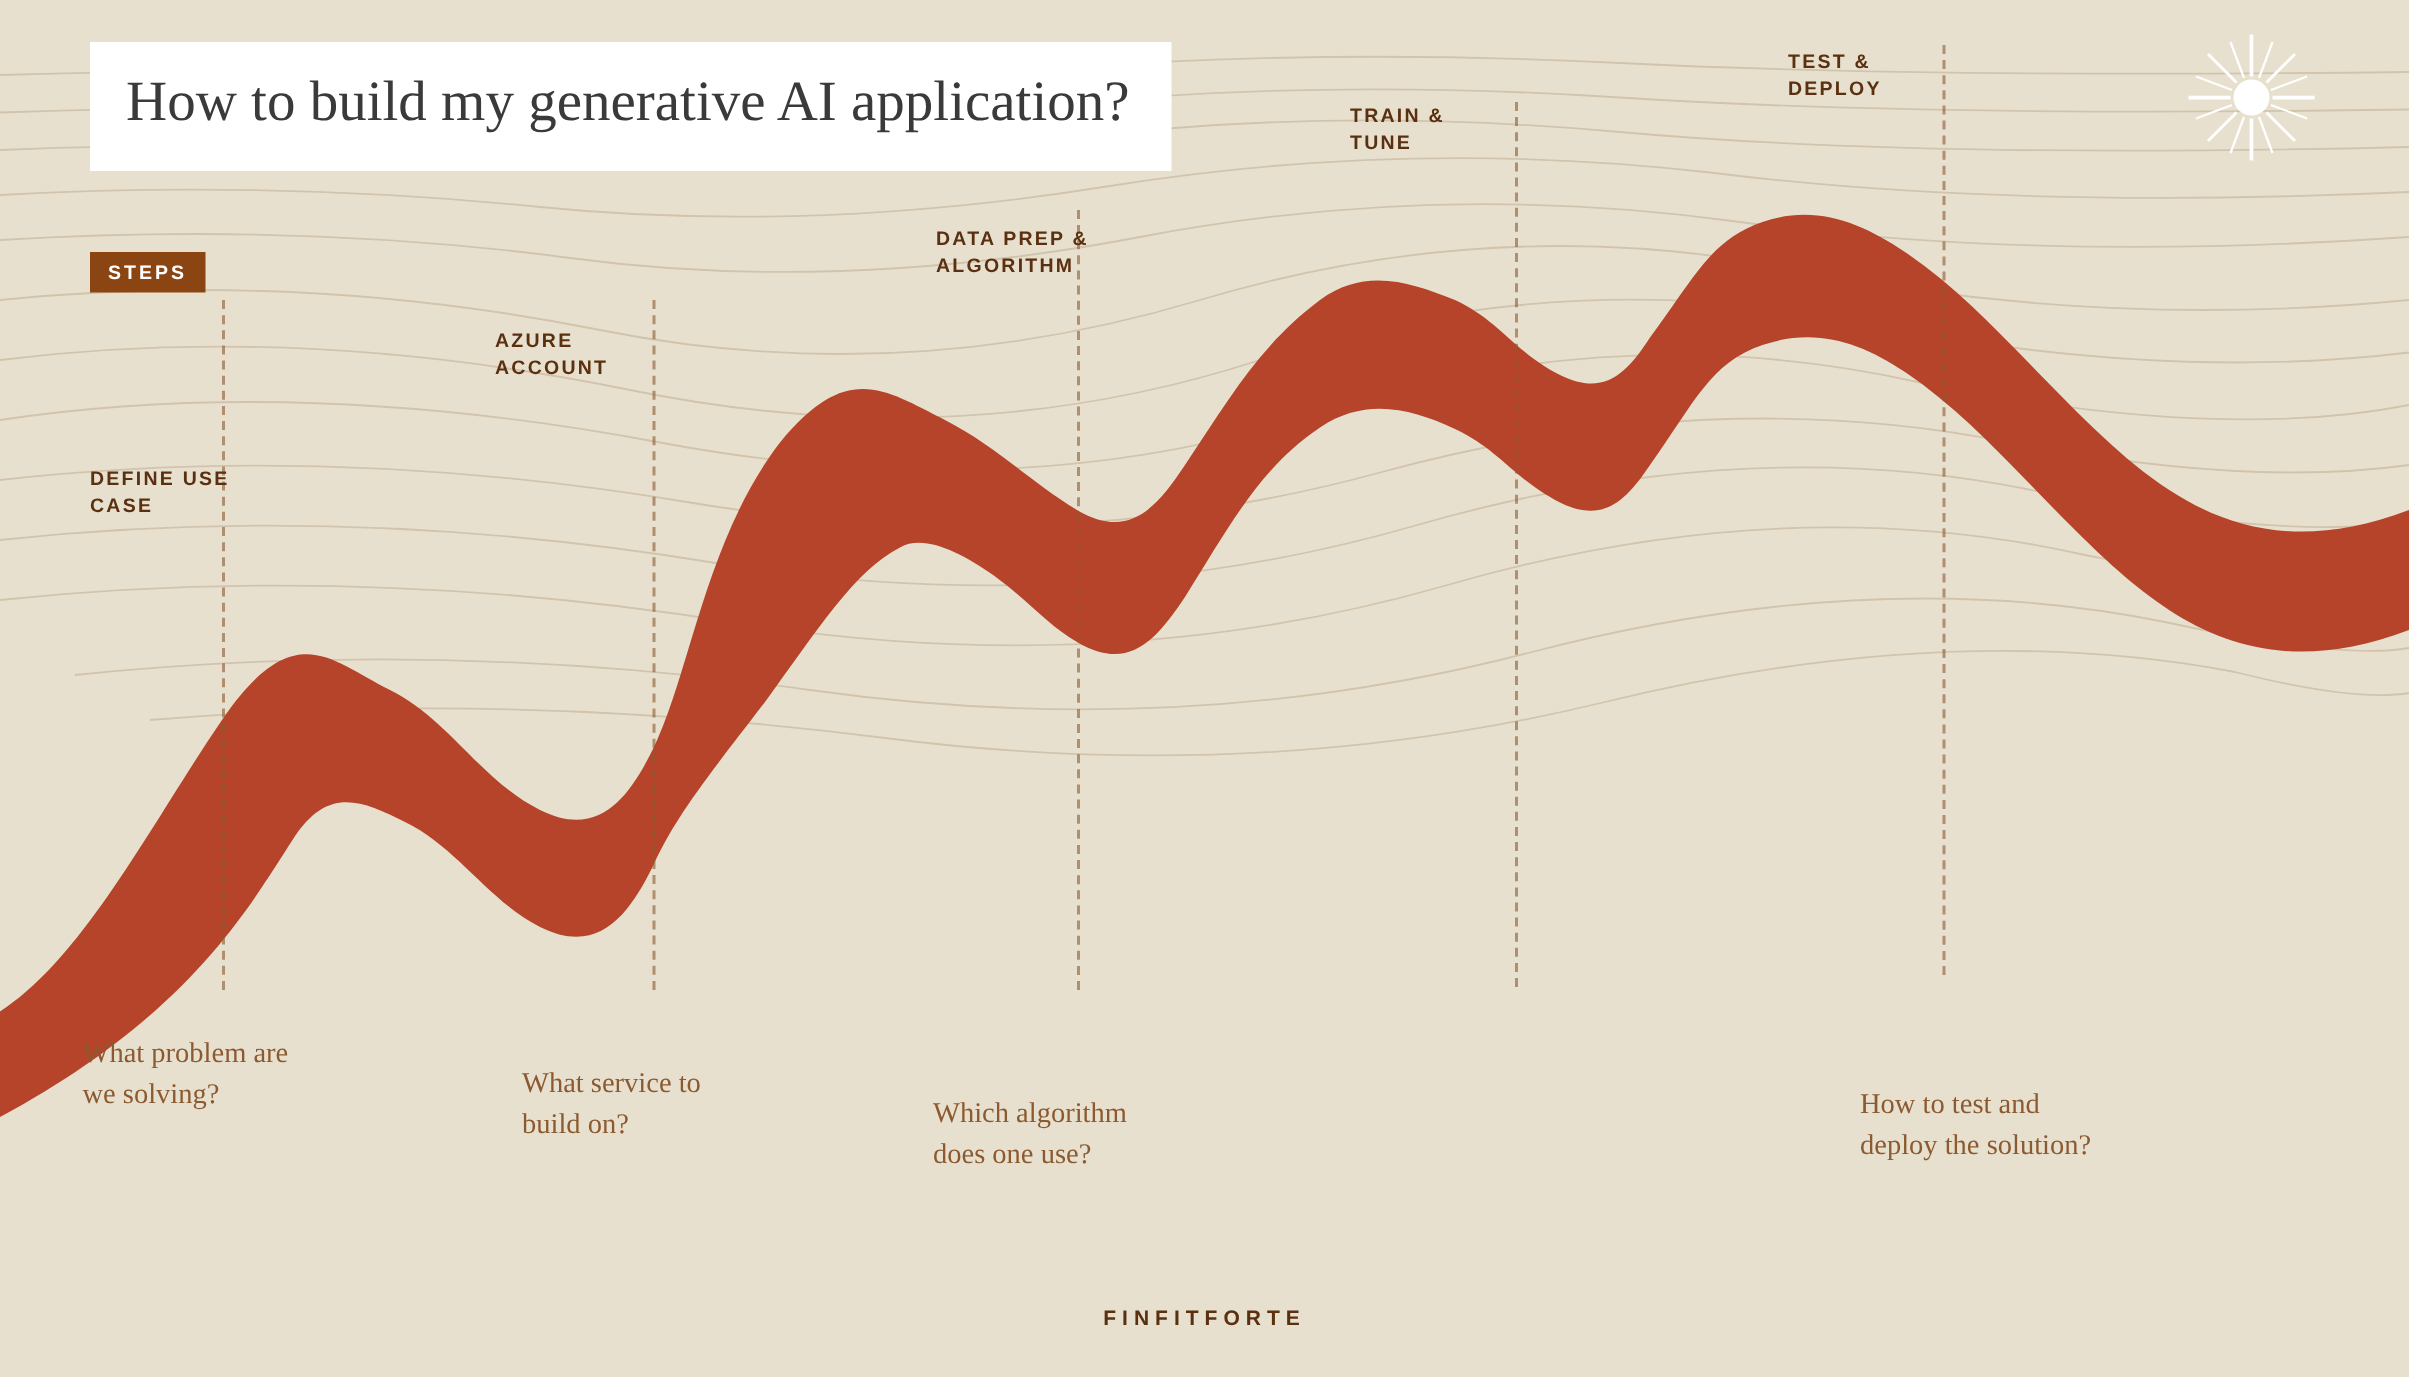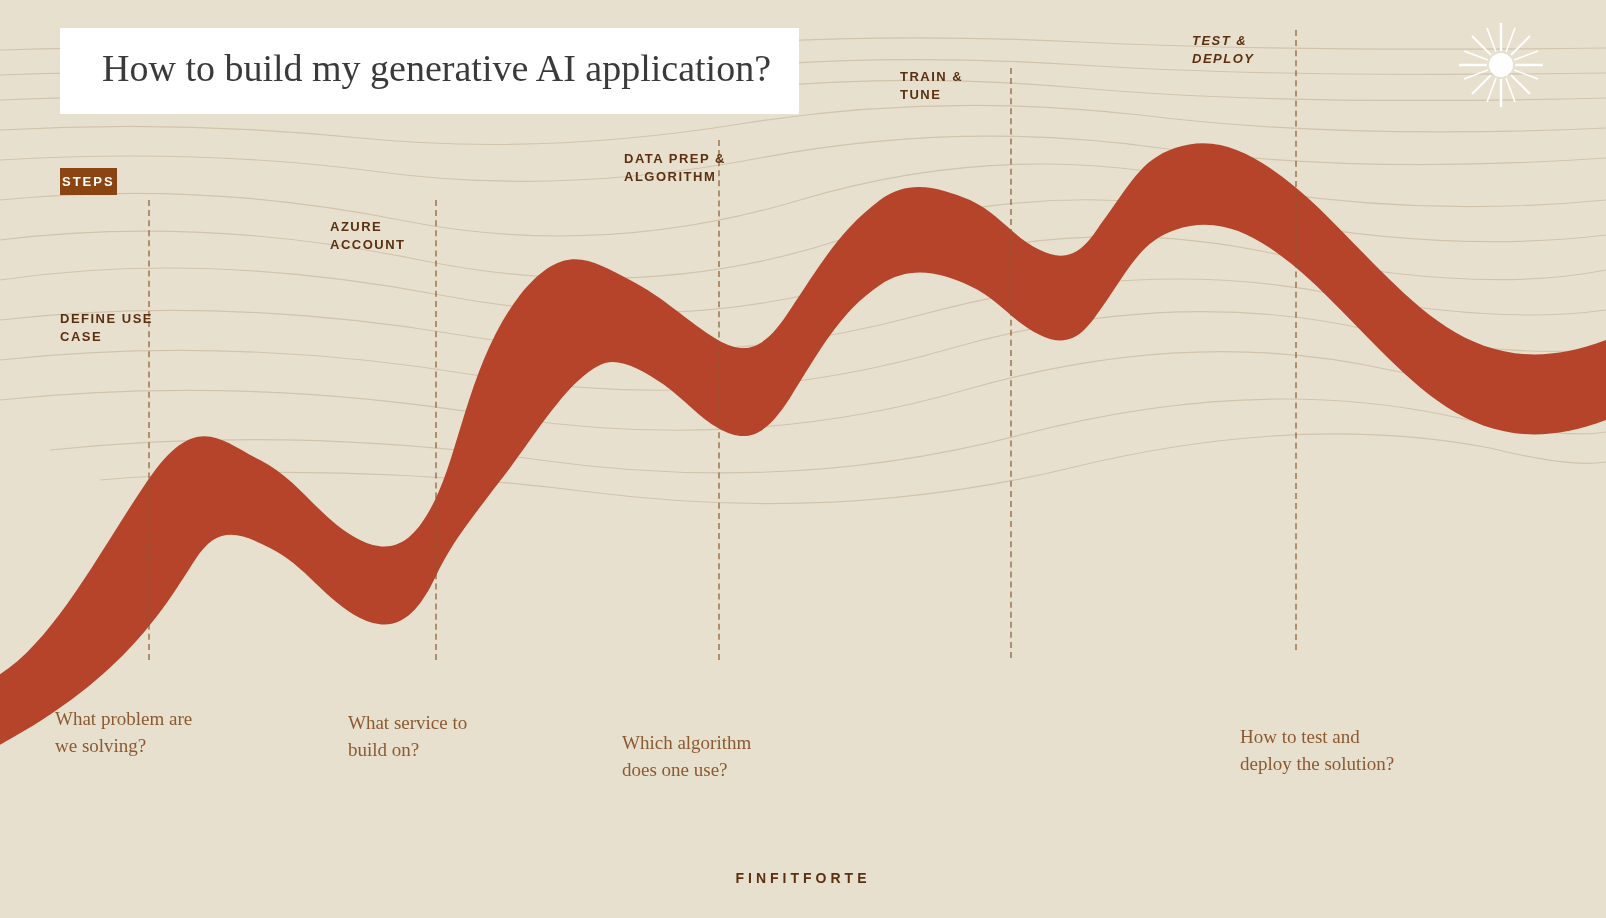--- a/index.html
+++ b/index.html
@@ -33,42 +33,42 @@
       width: 1606px;
       height: 918px;
     }
 
     
     .title-box {
       position: absolute;
       top: 28px;
       left: 60px;
       background: white;
-      padding: 18px 28px 22px 42px;
+      padding: 18px 28px 22px 24px;
       z-index: 10;
     }
 
     .title-text {
       font-size: 38px;
       font-weight: 400;
       color: #3a3a3a;
       line-height: 1.2;
       font-family: Georgia, serif;
     }
 
     .steps-badge {
       position: absolute;
       top: 168px;
       left: 60px;
       background: #8b4513;
       color: white;
       font-size: 13px;
       font-weight: 700;
       letter-spacing: 2px;
-      padding: 6px 2px;
+      padding: 6px 12px;
       font-family: Arial, sans-serif;
       z-index: 10;
     }
 
     
     .step-label {
       position: absolute;
       font-family: Arial, sans-serif;
       font-weight: 700;
       letter-spacing: 1.5px;
@@ -242,22 +242,22 @@
   <div class="dashed-line" style="left:148px; top:200px; height:460px;"></div>
   <div class="dashed-line" style="left:435px; top:200px; height:460px;"></div>
   <div class="dashed-line" style="left:718px; top:140px; height:520px;"></div>
   <div class="dashed-line" style="left:1010px; top:68px; height:590px;"></div>
   <div class="dashed-line" style="left:1295px; top:30px; height:620px;"></div>
 
   <div class="step-label" style="left:60px; top:310px;">DEFINE USE<br>CASE</div>
   <div class="step-label" style="left:330px; top:218px;">AZURE<br>ACCOUNT</div>
   <div class="step-label" style="left:624px; top:150px;">DATA PREP &amp;<br>ALGORITHM</div>
   <div class="step-label" style="left:900px; top:68px;">TRAIN &amp;<br>TUNE</div>
-  <div class="step-label" style="left:1192px; top:32px;font-style:italic;">TEST &amp;<br>DEPLOY</div>
-
-  <div class="question-label" style="left:55px; top:706px;">What problem are<br>we solving?</div>
+  <div class="step-label" style="left:1192px; top:32px;">TEST &amp;<br>DEPLOY</div>
+
+  <div class="question-label" style="left:55px; top:690px;">What problem are<br>we solving?</div>
   <div class="question-label" style="left:348px; top:690px;margin-top:20px;">What service to<br>build on?</div>
   <div class="question-label" style="left:622px; top:690px;margin-top:40px;">Which algorithm<br>does one use?</div>
   <div class="question-label" style="left:1200px; top:724px;margin-left:40px;">How to test and<br>deploy the solution?</div>
 
   <div class="brand">FINFITFORTE</div>
 
 </div>
 
 </body></html>

